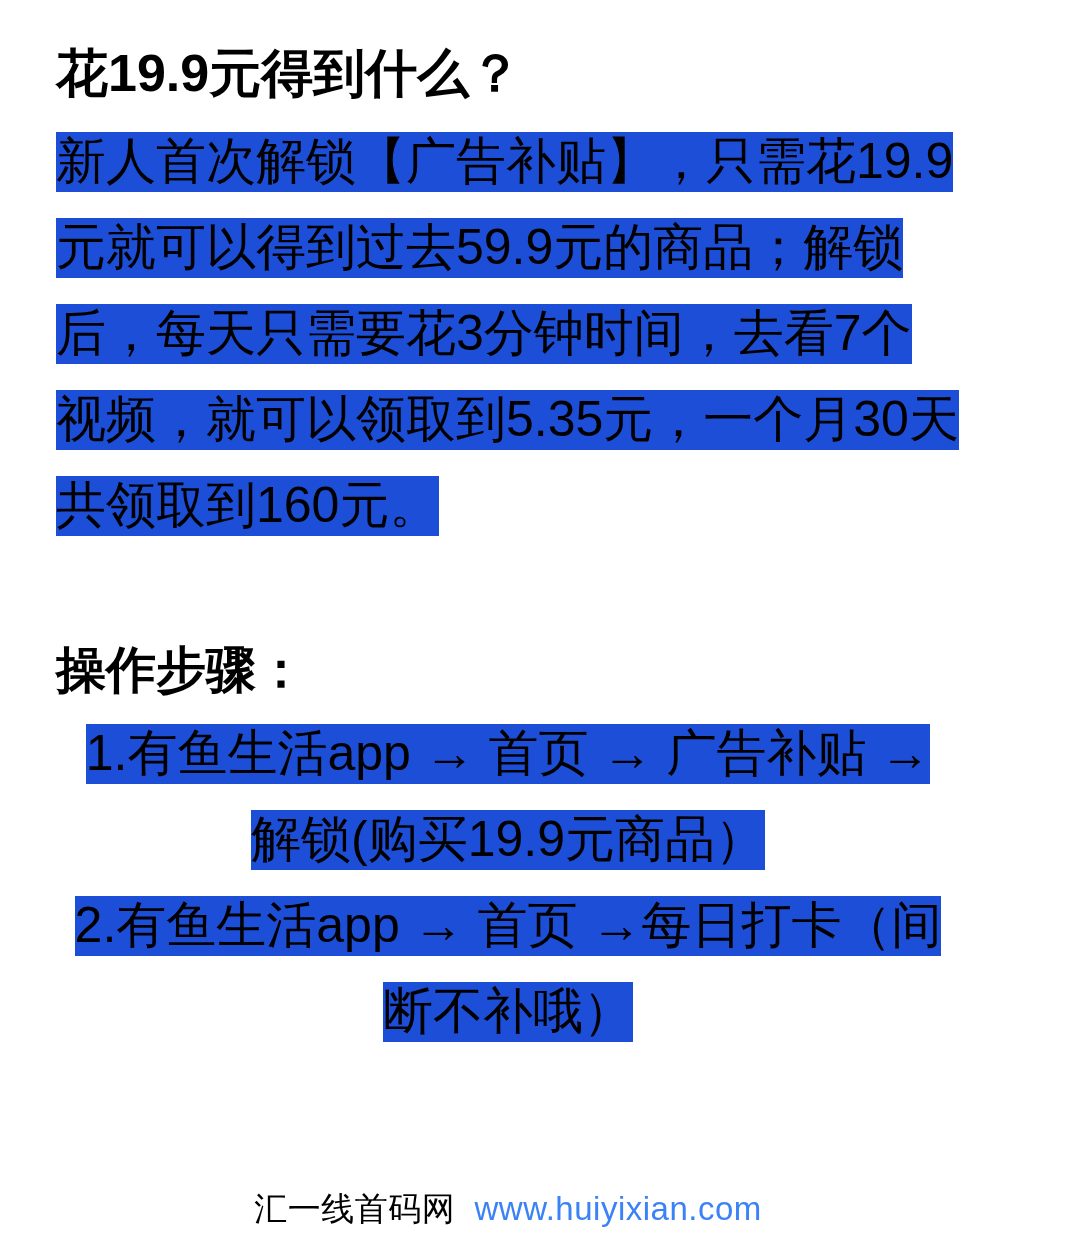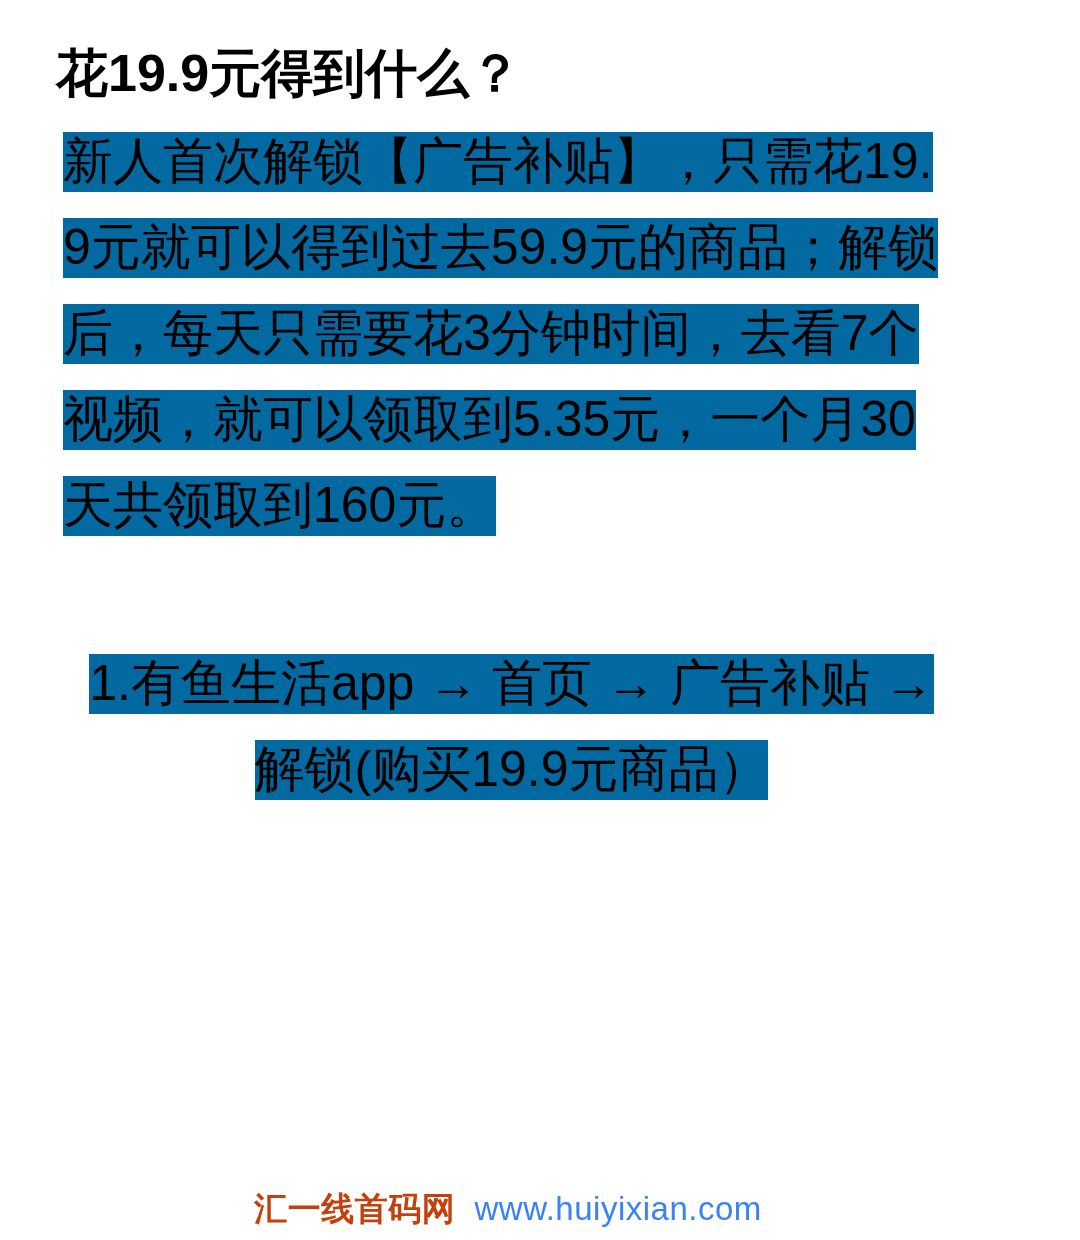--- a/index.html
+++ b/index.html
@@ -30,25 +30,24 @@
     margin: 0 0 14px 0;
     white-space: nowrap;
   }
   .para {
     font-size: 50px;
     line-height: 1.72;
     margin: 0;
     word-break: break-all;
   }
   .hl {
-    background: #0369a1;
+    background: #1d4ed8;
     box-decoration-break: clone;
     -webkit-box-decoration-break: clone;
     padding: 1px 0 3px 0;
-    margin-left: 7px;
   }
   .block-body {
     margin-top: 4px;
     max-width: 920px;
   }
   .section-title {
     font-size: 50px;
     font-weight: bold;
     margin: 0 0 10px 0;
     line-height: 1.2;
@@ -71,43 +70,45 @@
     left: 0;
     right: 0;
     bottom: 8px;
     text-align: center;
     color: #4c4c4c;
     font-size: 33px;
     letter-spacing: 0.5px;
     white-space: nowrap;
   }
   .watermark .wm-cn {
-    font-weight: bold;
-    color: #c2410c;
+    font-weight: normal;
+    color: #000000;
   }
   .watermark .wm-url {
     font-weight: normal;
     color: #3b82f6;
   }
 </style>
 </head>
 <body>
 
 <div class="page">
 
   <h1 class="heading">花19.9元得到什么？</h1>
 
   <div class="block-body">
     <p class="para"><span class="hl">新人首次解锁【广告补贴】，只需花19.9元就可以得到过去59.9元的商品；解锁后，每天只需要花3分钟时间，去看7个视频，就可以领取到5.35元，一个月30天共领取到160元。</span></p>
   </div>
 
   <div class="spacer"></div>
 
+  <h2 class="section-title">操作步骤：</h2>
 
   <div class="steps">
     <p class="step"><span class="hl">1.有鱼生活app → 首页 → 广告补贴 → 解锁(购买19.9元商品）</span></p>
+    <p class="step"><span class="hl">2.有鱼生活app → 首页 →每日打卡（间断不补哦）</span></p>
   </div>
 
   <div class="watermark">
     <span class="wm-cn">汇一线首码网</span>&nbsp;&nbsp;<span class="wm-url">www.huiyixian.com</span>
   </div>
 
 </div>
 
 </body></html>

